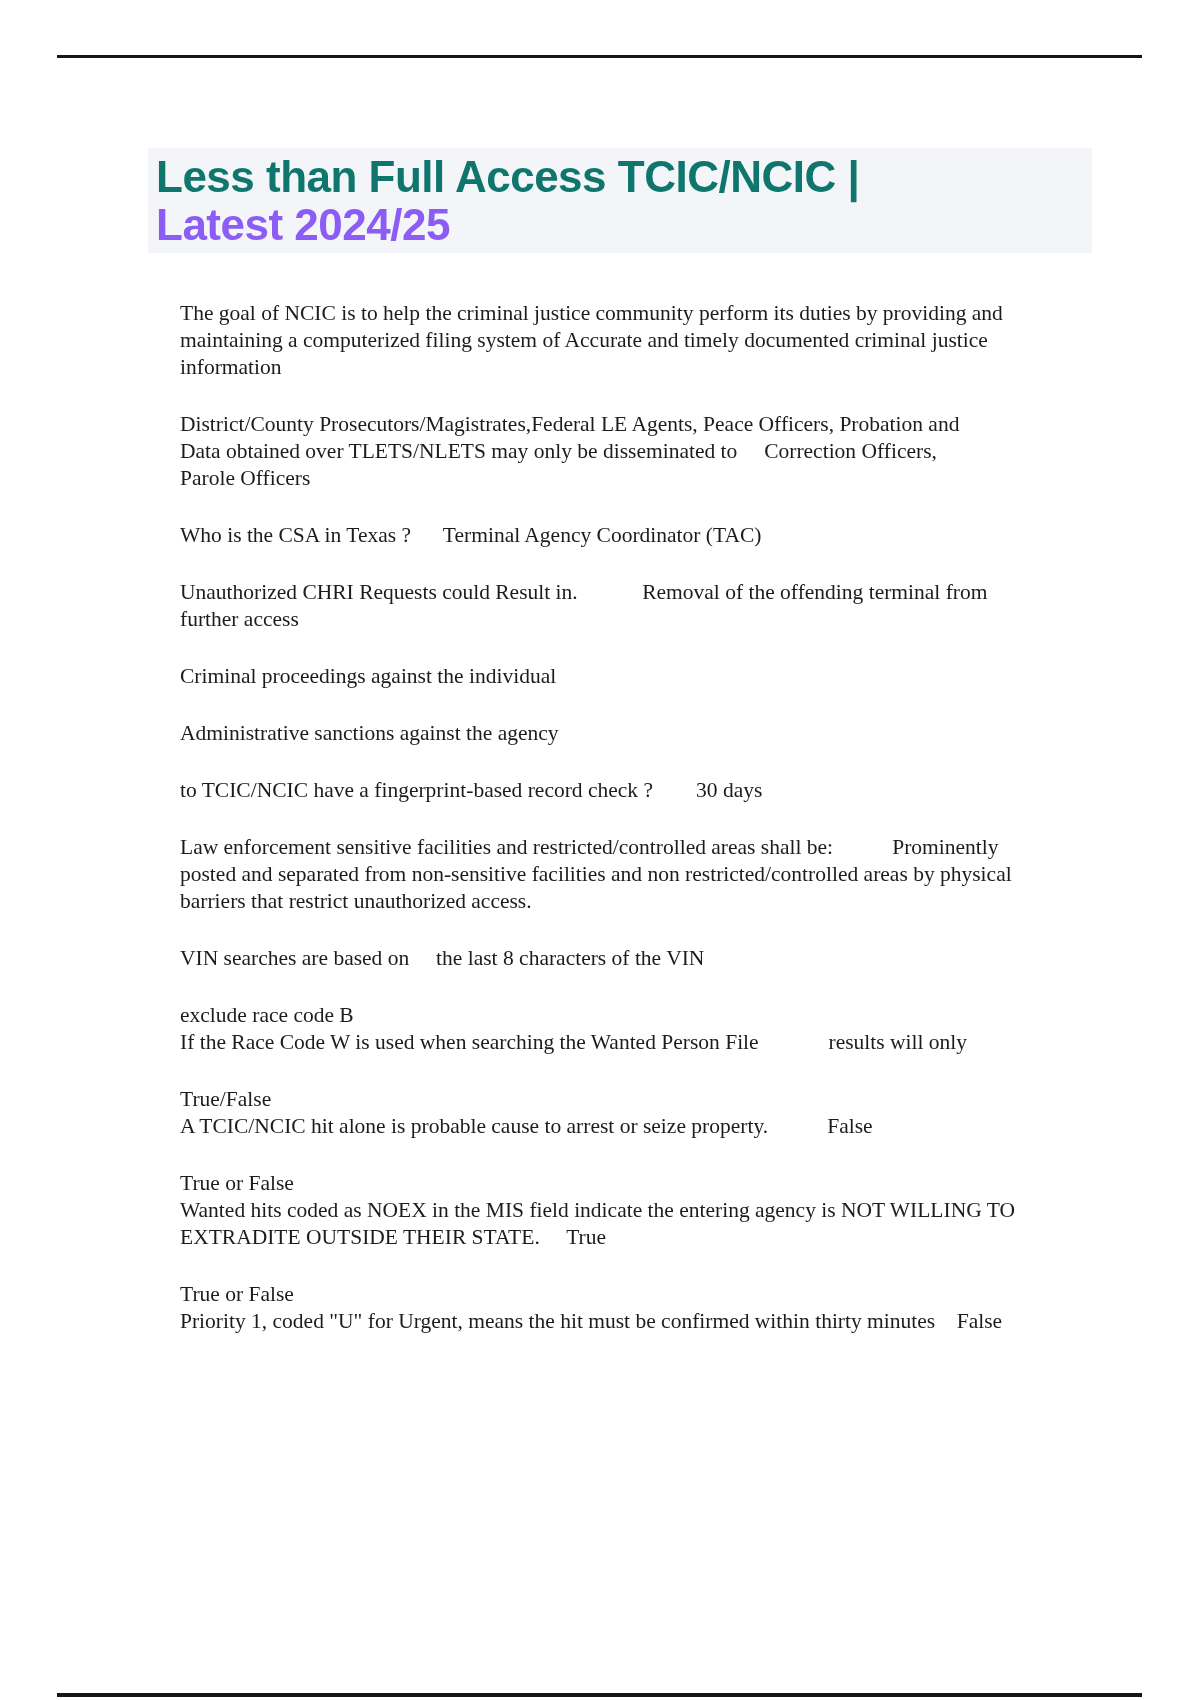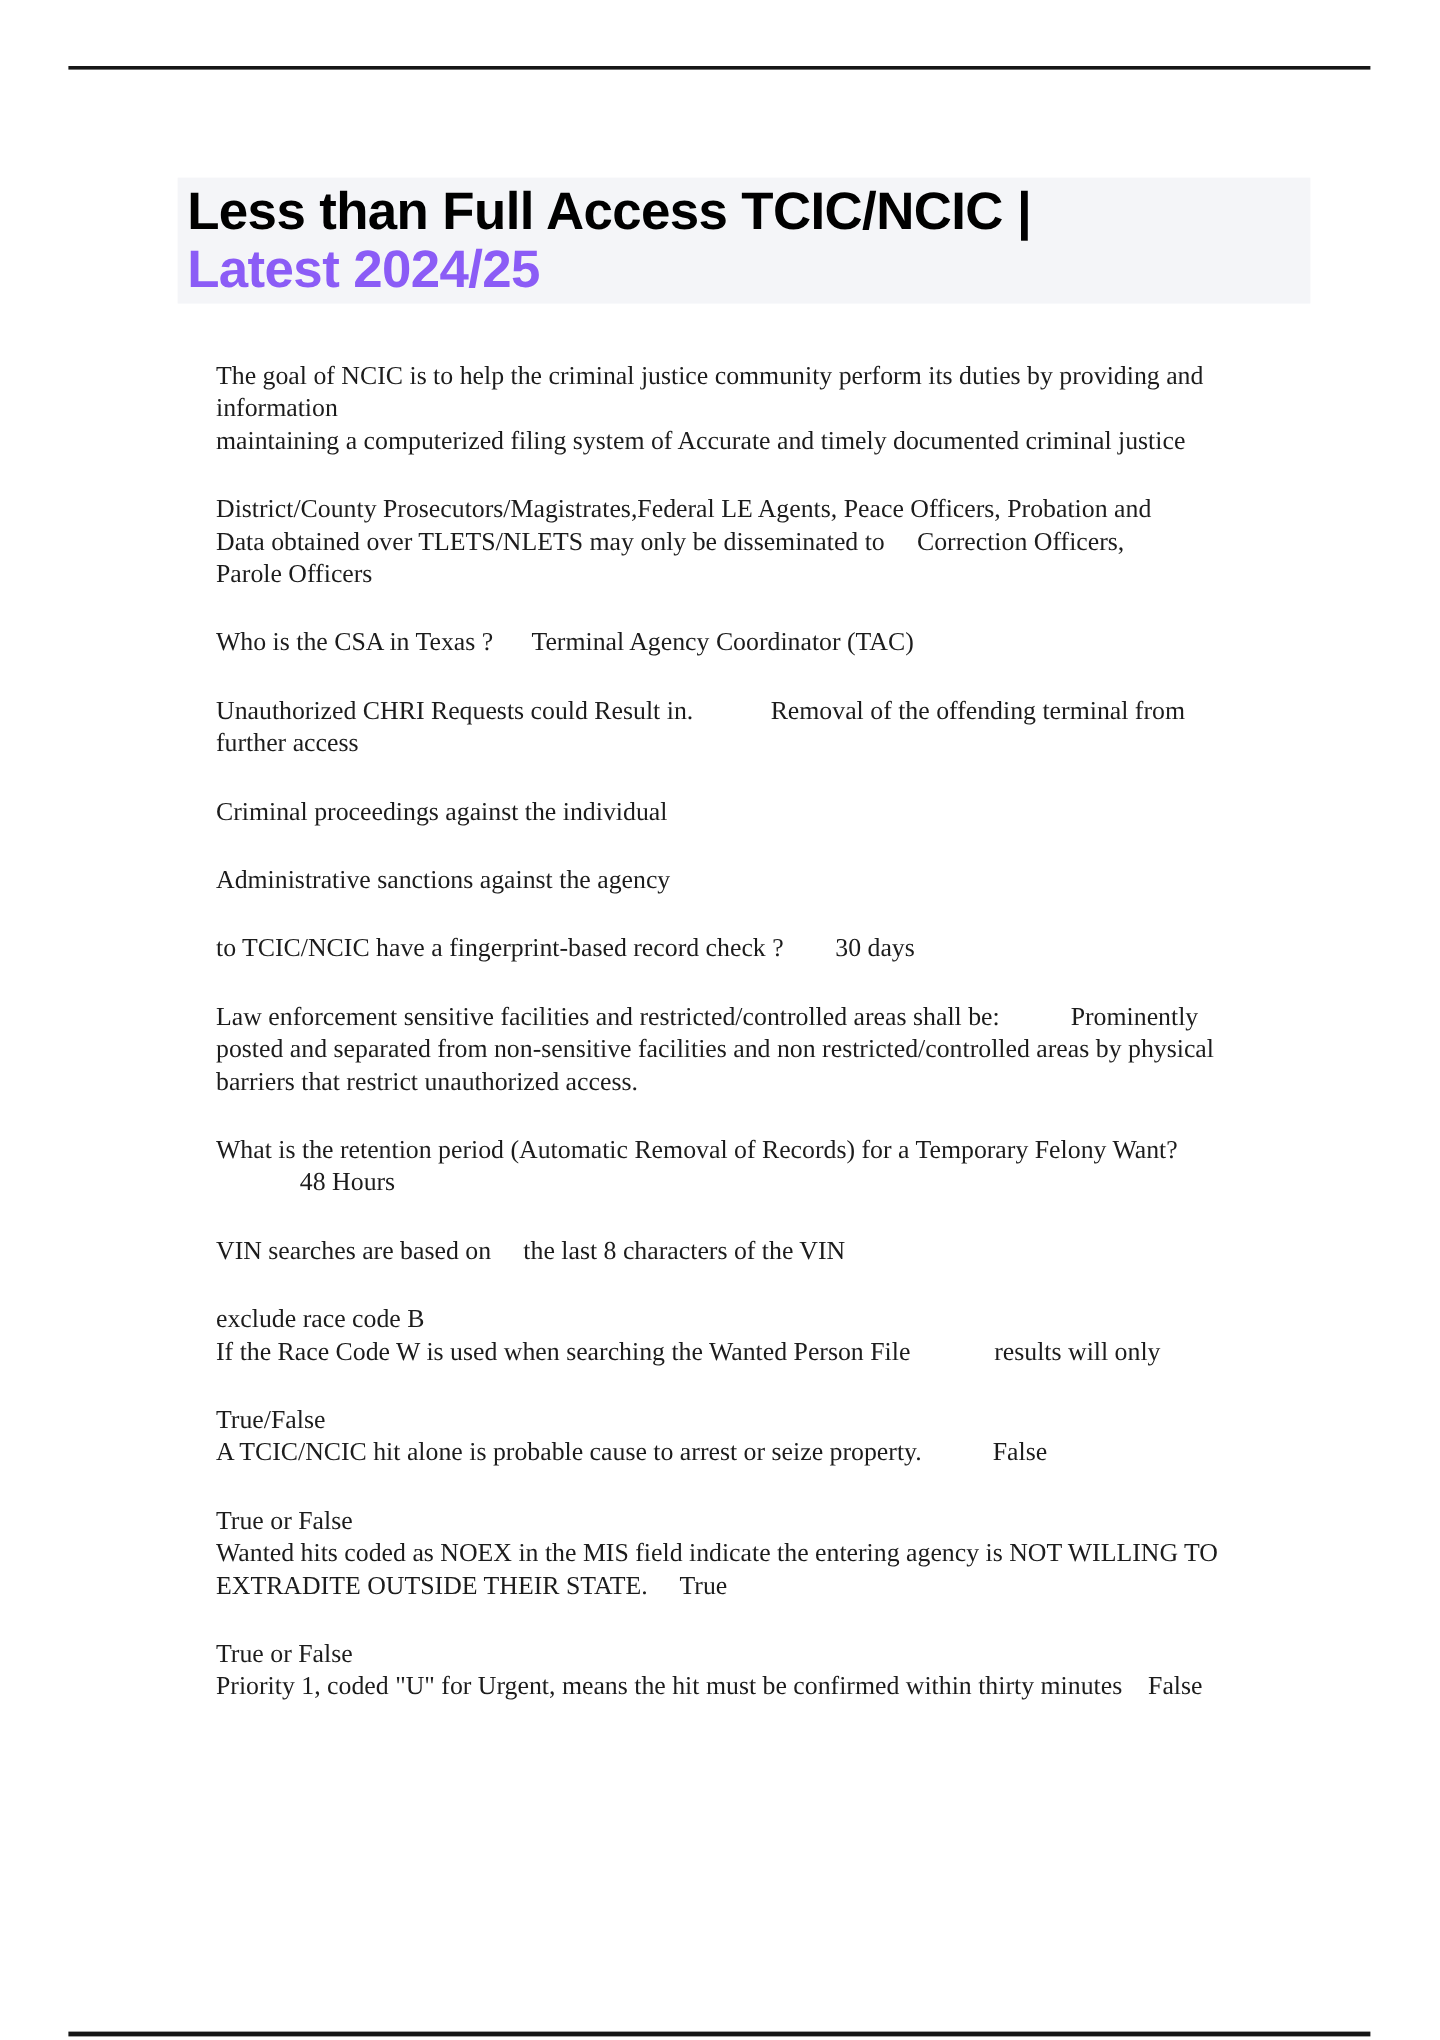--- a/index.html
+++ b/index.html
@@ -63,29 +63,29 @@
     margin-left: 32px;
   }
 </style>
 </head>
 <body>
 
 <div class="page">
   <div class="rule rule-top"></div>
 
   <div class="title-band" style="background: rgb(244, 245, 248);">
-    <span class="title-line" style="color: #000000;">Less than Full Access TCIC/NCIC |</span>
+    <span class="title-line" style="color: #0f766e;">Less than Full Access TCIC/NCIC |</span>
     <span class="title-line" style="color: #8b5cf6;">Latest 2024/25</span>
   </div>
 
   <div class="content">
       <div class="paragraph">
         <div class="text-line">The goal of NCIC is to help the criminal justice community perform its duties by providing and</div>
+        <div class="text-line">maintaining a computerized filing system of Accurate and timely documented criminal justice</div>
         <div class="text-line">information</div>
-        <div class="text-line">maintaining a computerized filing system of Accurate and timely documented criminal justice</div>
       </div>
       <div class="paragraph">
         <div class="text-line">District/County Prosecutors/Magistrates,Federal LE Agents, Peace Officers, Probation and</div>
         <div class="text-line">Data obtained over TLETS/NLETS may only be disseminated to     Correction Officers,</div>
         <div class="text-line">Parole Officers</div>
       </div>
       <div class="paragraph">
         <div class="text-line">Who is the CSA in Texas ?      Terminal Agency Coordinator (TAC)</div>
       </div>
       <div class="paragraph">
@@ -100,24 +100,20 @@
       </div>
       <div class="paragraph">
         <div class="text-line">to TCIC/NCIC have a fingerprint-based record check ?        30 days</div>
       </div>
       <div class="paragraph">
         <div class="text-line">Law enforcement sensitive facilities and restricted/controlled areas shall be:           Prominently</div>
         <div class="text-line">posted and separated from non-sensitive facilities and non restricted/controlled areas by physical</div>
         <div class="text-line">barriers that restrict unauthorized access.</div>
       </div>
       <div class="paragraph">
-        <div class="text-line">What is the retention period (Automatic Removal of Records) for a Temporary Felony Want?</div>
-        <div class="text-line">             48 Hours</div>
-      </div>
-      <div class="paragraph">
         <div class="text-line">VIN searches are based on     the last 8 characters of the VIN</div>
       </div>
       <div class="paragraph">
         <div class="text-line">exclude race code B</div>
         <div class="text-line">If the Race Code W is used when searching the Wanted Person File             results will only</div>
       </div>
       <div class="paragraph">
         <div class="text-line">True/False</div>
         <div class="text-line">A TCIC/NCIC hit alone is probable cause to arrest or seize property.           False</div>
       </div>

